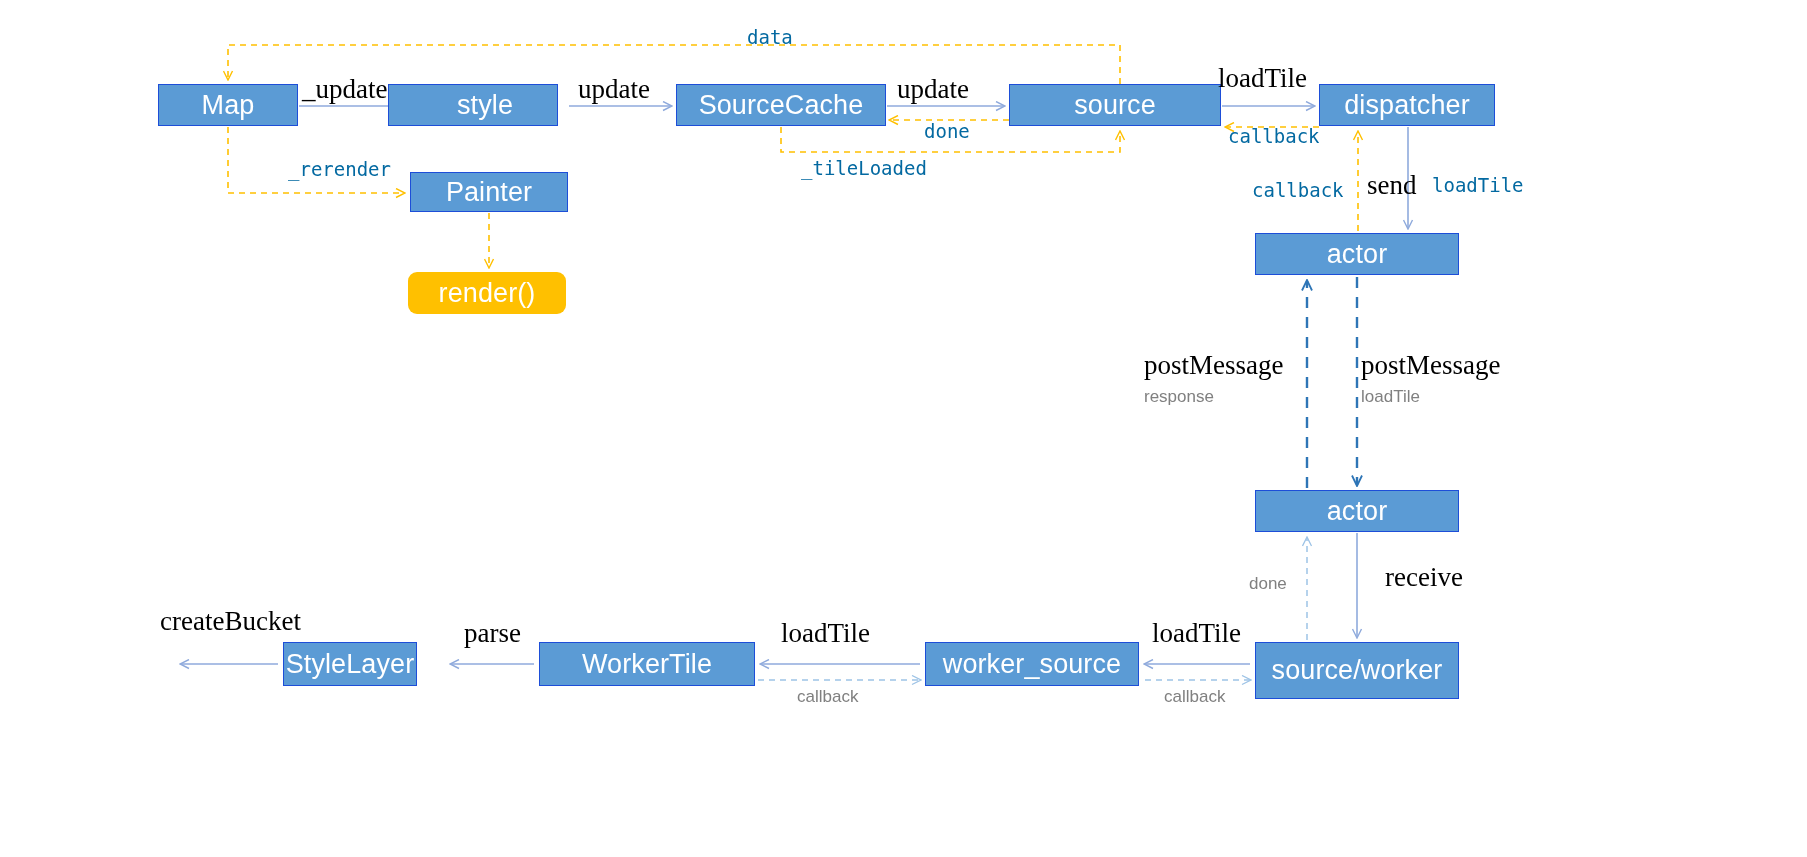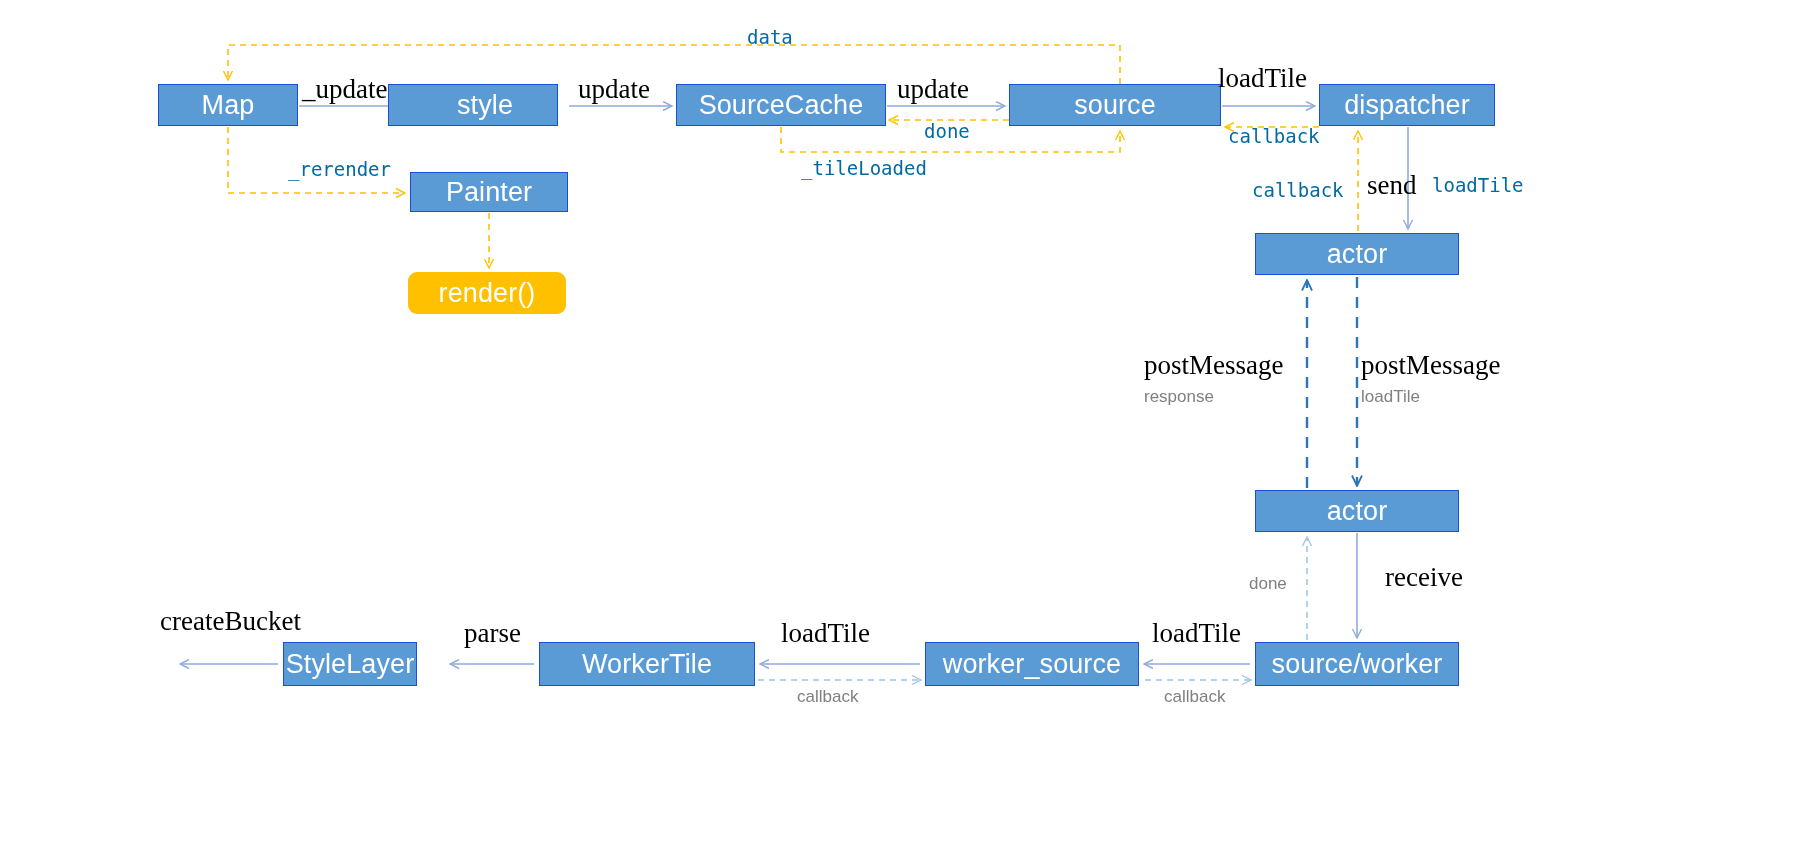--- a/index.html
+++ b/index.html
@@ -156,21 +156,21 @@
   </div>
 
   <div class="node" style="left:1255px; top:233px; width:204px; height:42px;">
     <span>actor</span>
   </div>
 
   <div class="node" style="left:1255px; top:490px; width:204px; height:42px;">
     <span>actor</span>
   </div>
 
-  <div class="node" style="left:1255px; top:642px; width:204px; height:44px;">
+  <div class="node" style="left:1255px; top:642px; width:204px; height:57px;">
     <span>source/worker</span>
   </div>
 
   <div class="node" style="left:925px; top:642px; width:214px; height:44px;">
     <span>worker_source</span>
   </div>
 
   <div class="node" style="left:539px; top:642px; width:216px; height:44px;">
     <span>WorkerTile</span>
   </div>

